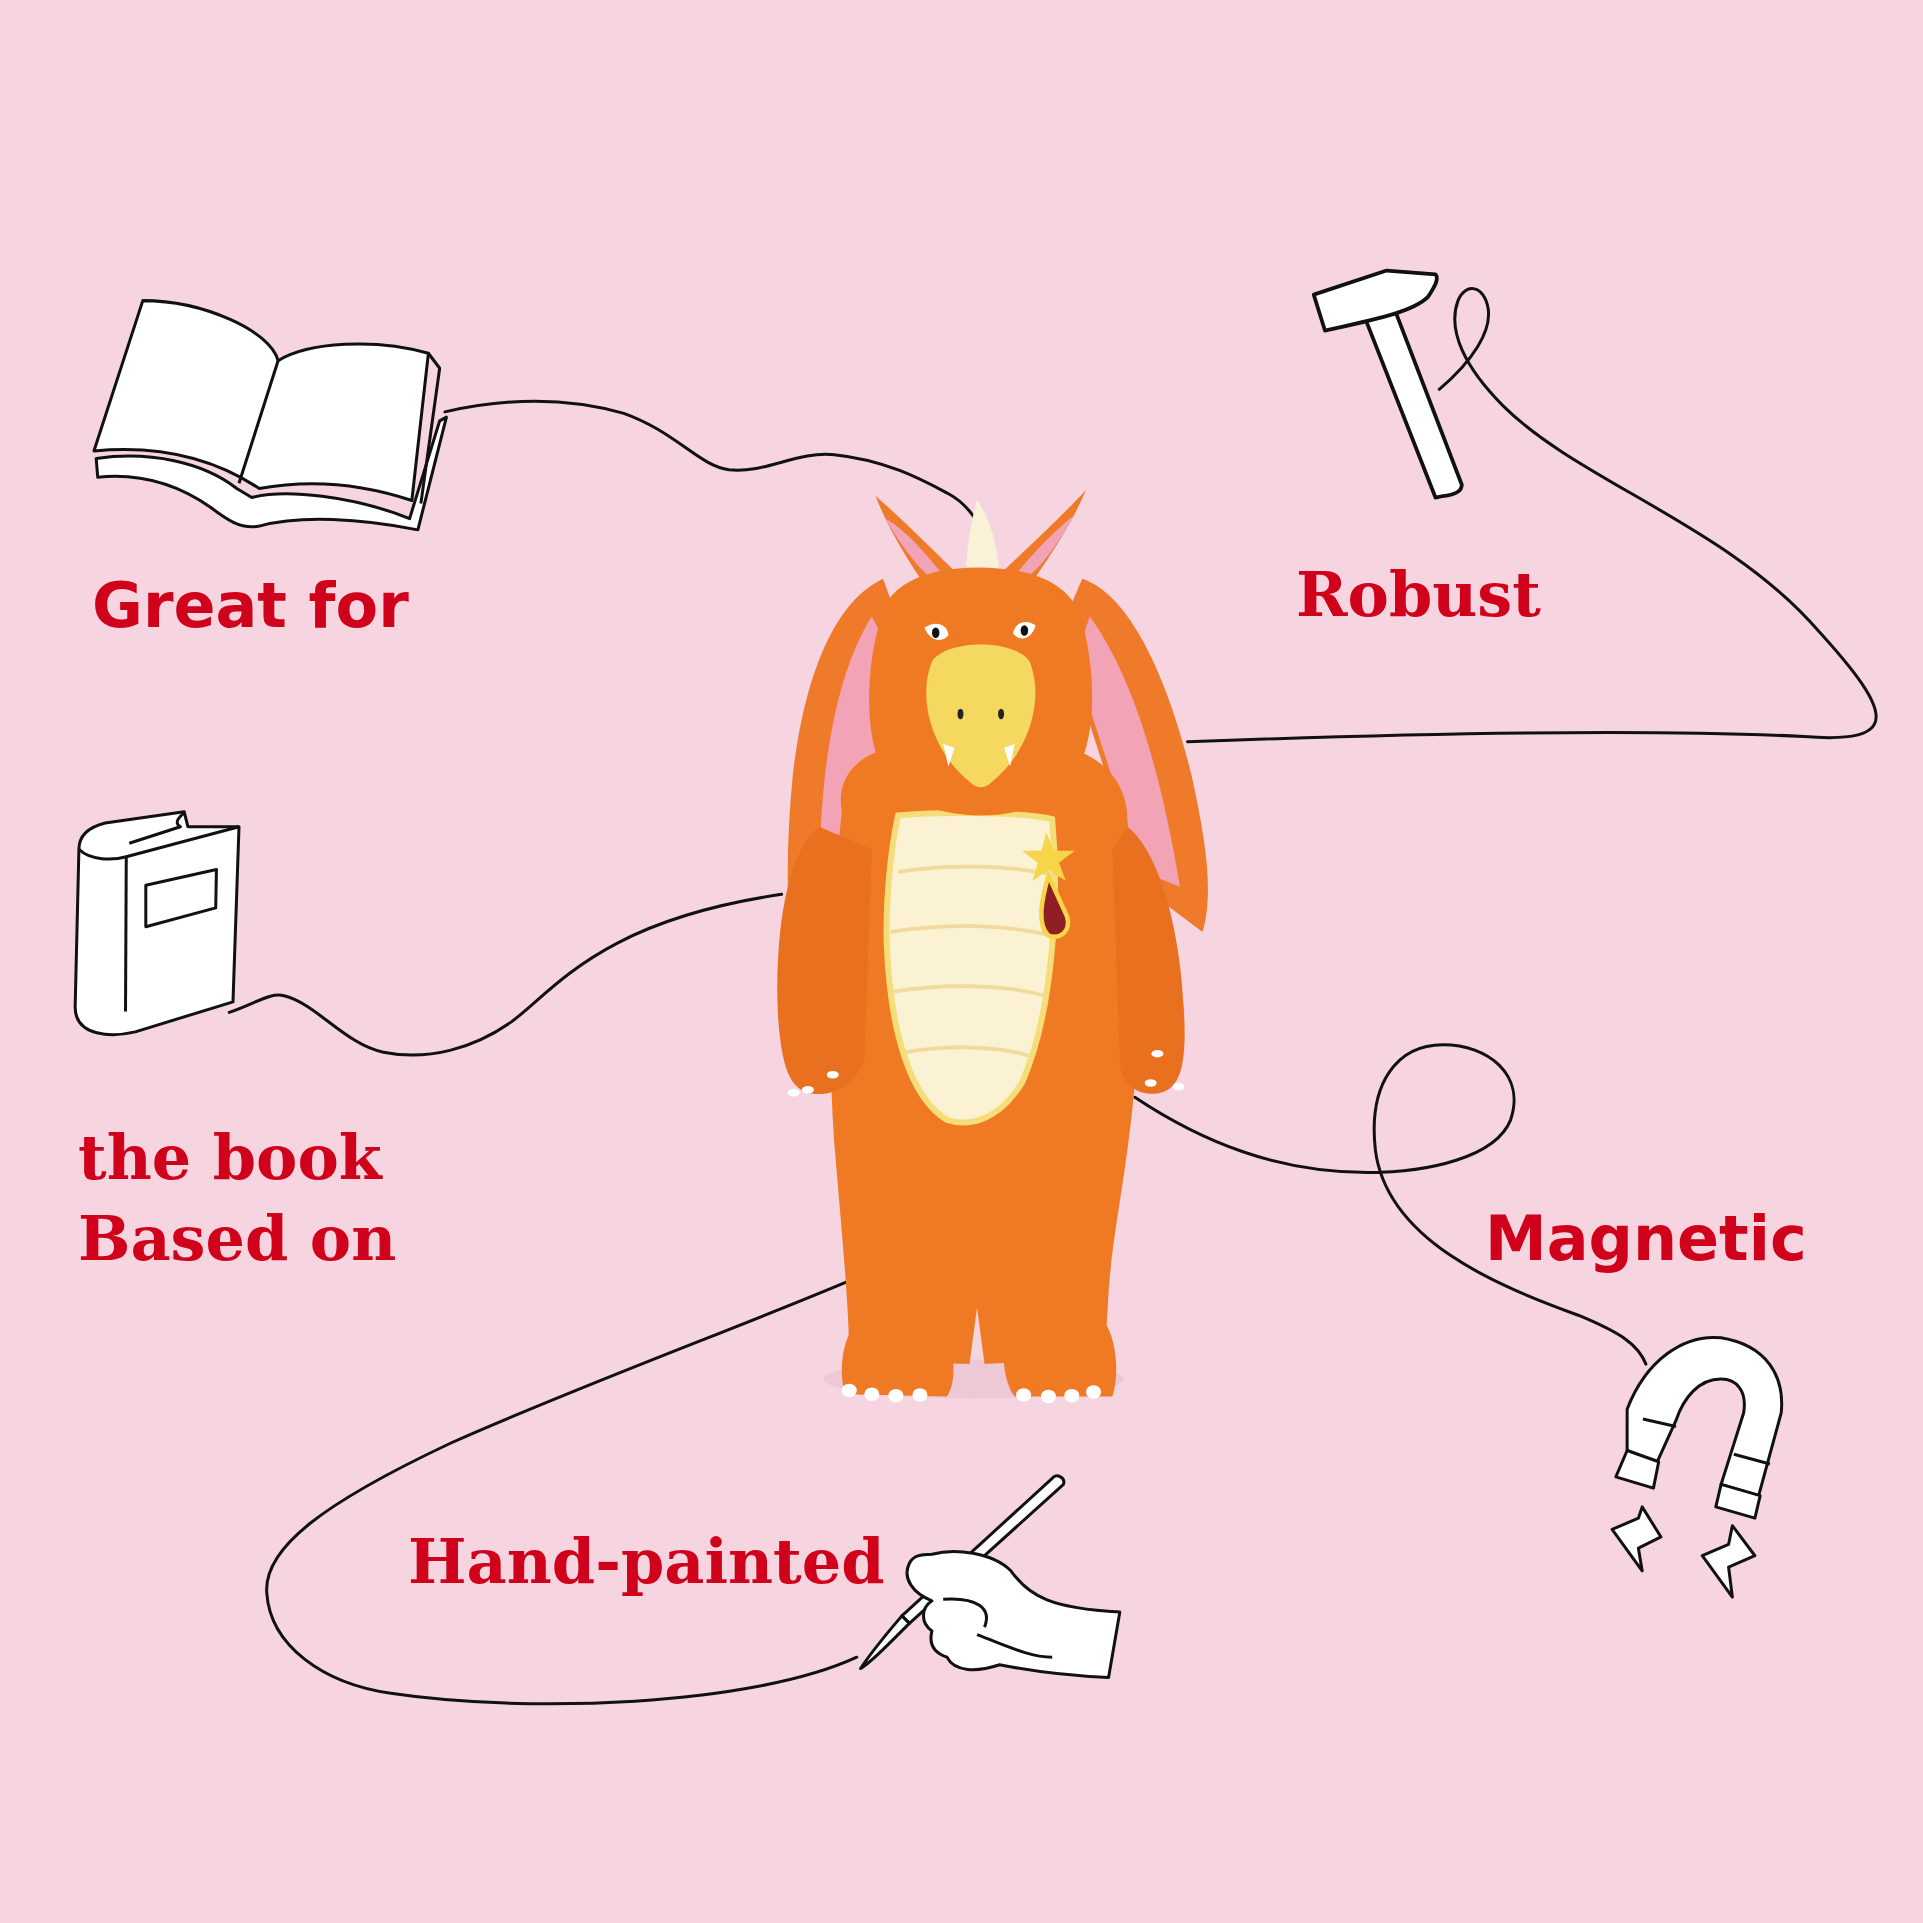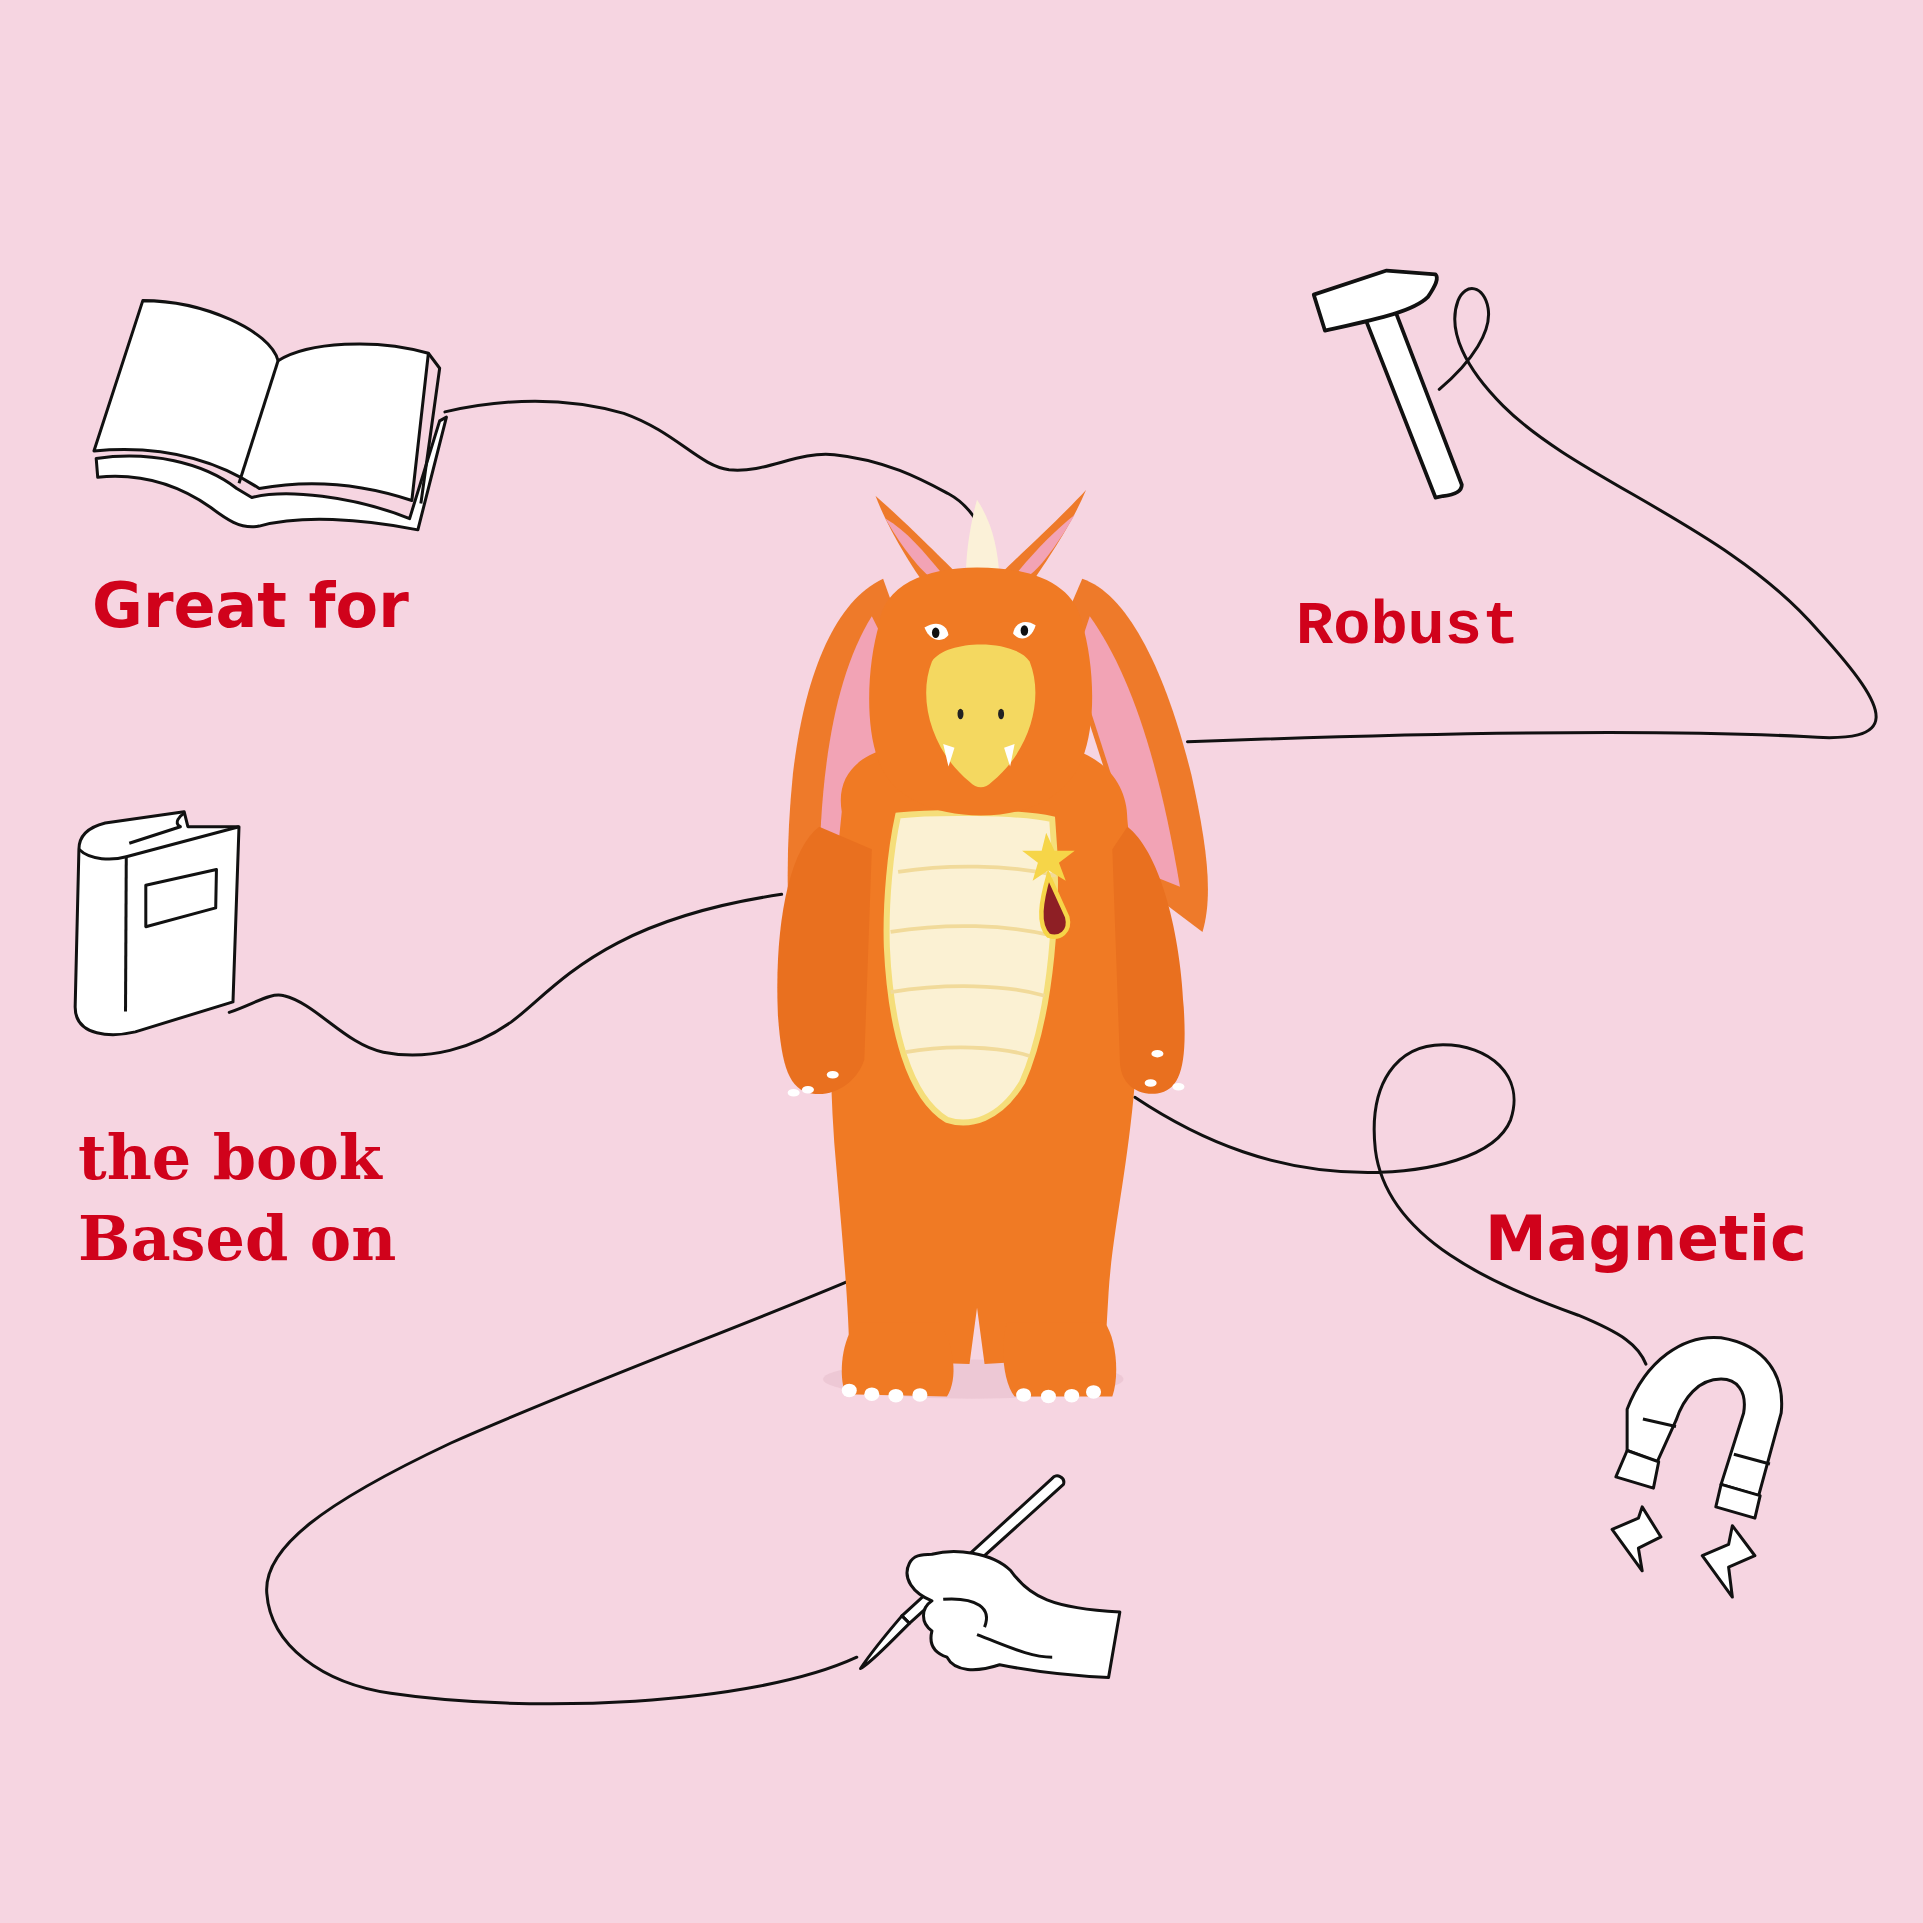--- a/index.html
+++ b/index.html
@@ -154,21 +154,24 @@
     <path d="M1350,990 L1344,1020 L1336,995 Z" fill="#fff"></path>
   </svg>
 
   <div class="feature-label" style="left:92px; top:565px;">
     <span>Great for</span>
   </div>
   <div class="feature-label serif" style="left:78px; top:1117px;">
     <span>the book</span>
     <span>Based on</span>
   </div>
-  <div class="feature-label serif" style="left:1296px; top:586px;font-family:Liberation Mono, monospace;">
+  <div class="feature-label serif" style="left:1296px; top:554px;">
     <span>Robust</span>
   </div>
   <div class="feature-label" style="left:1485px; top:1198px;">
     <span>Magnetic</span>
+  </div>
+  <div class="feature-label serif" style="left:408px; top:1521px;">
+    <span>Hand-painted</span>
   </div>
 
 </div>
 
 
 </body></html>

